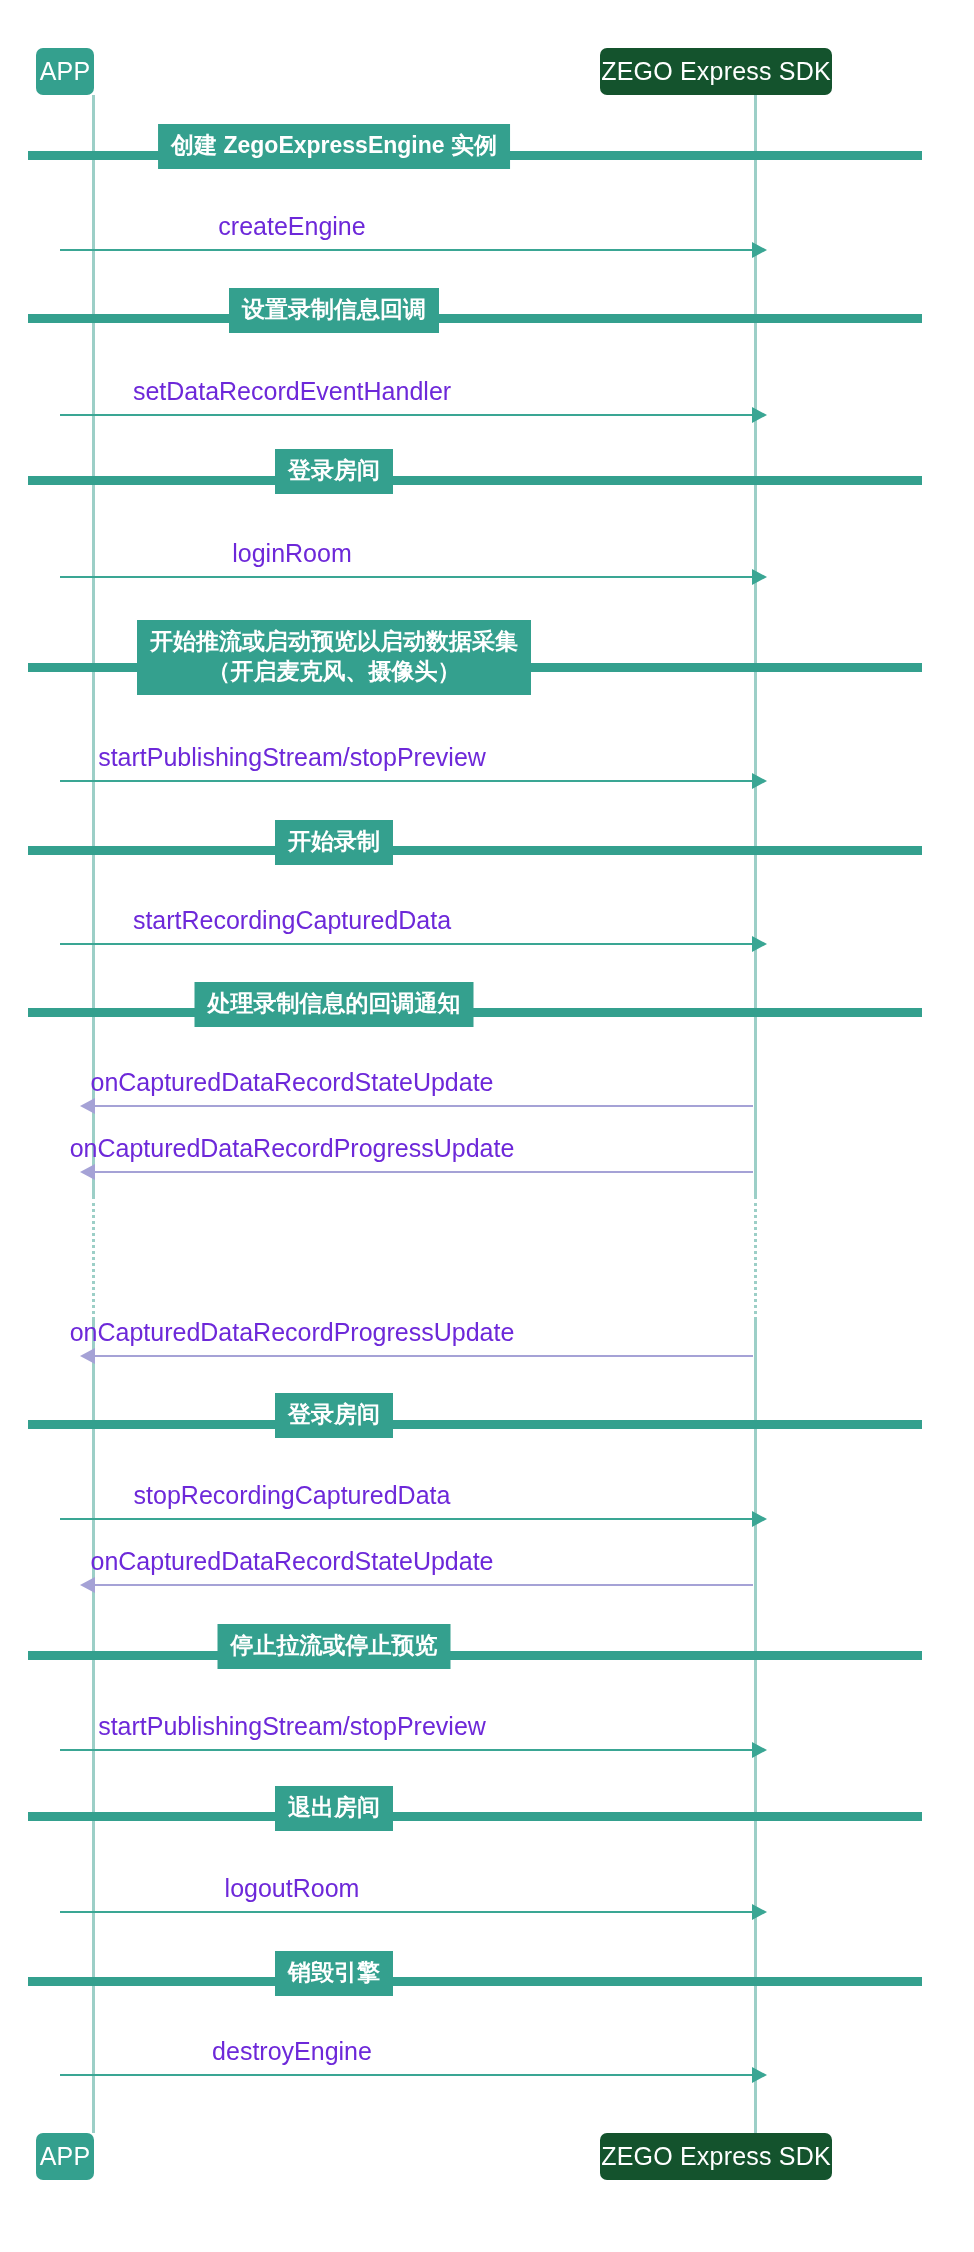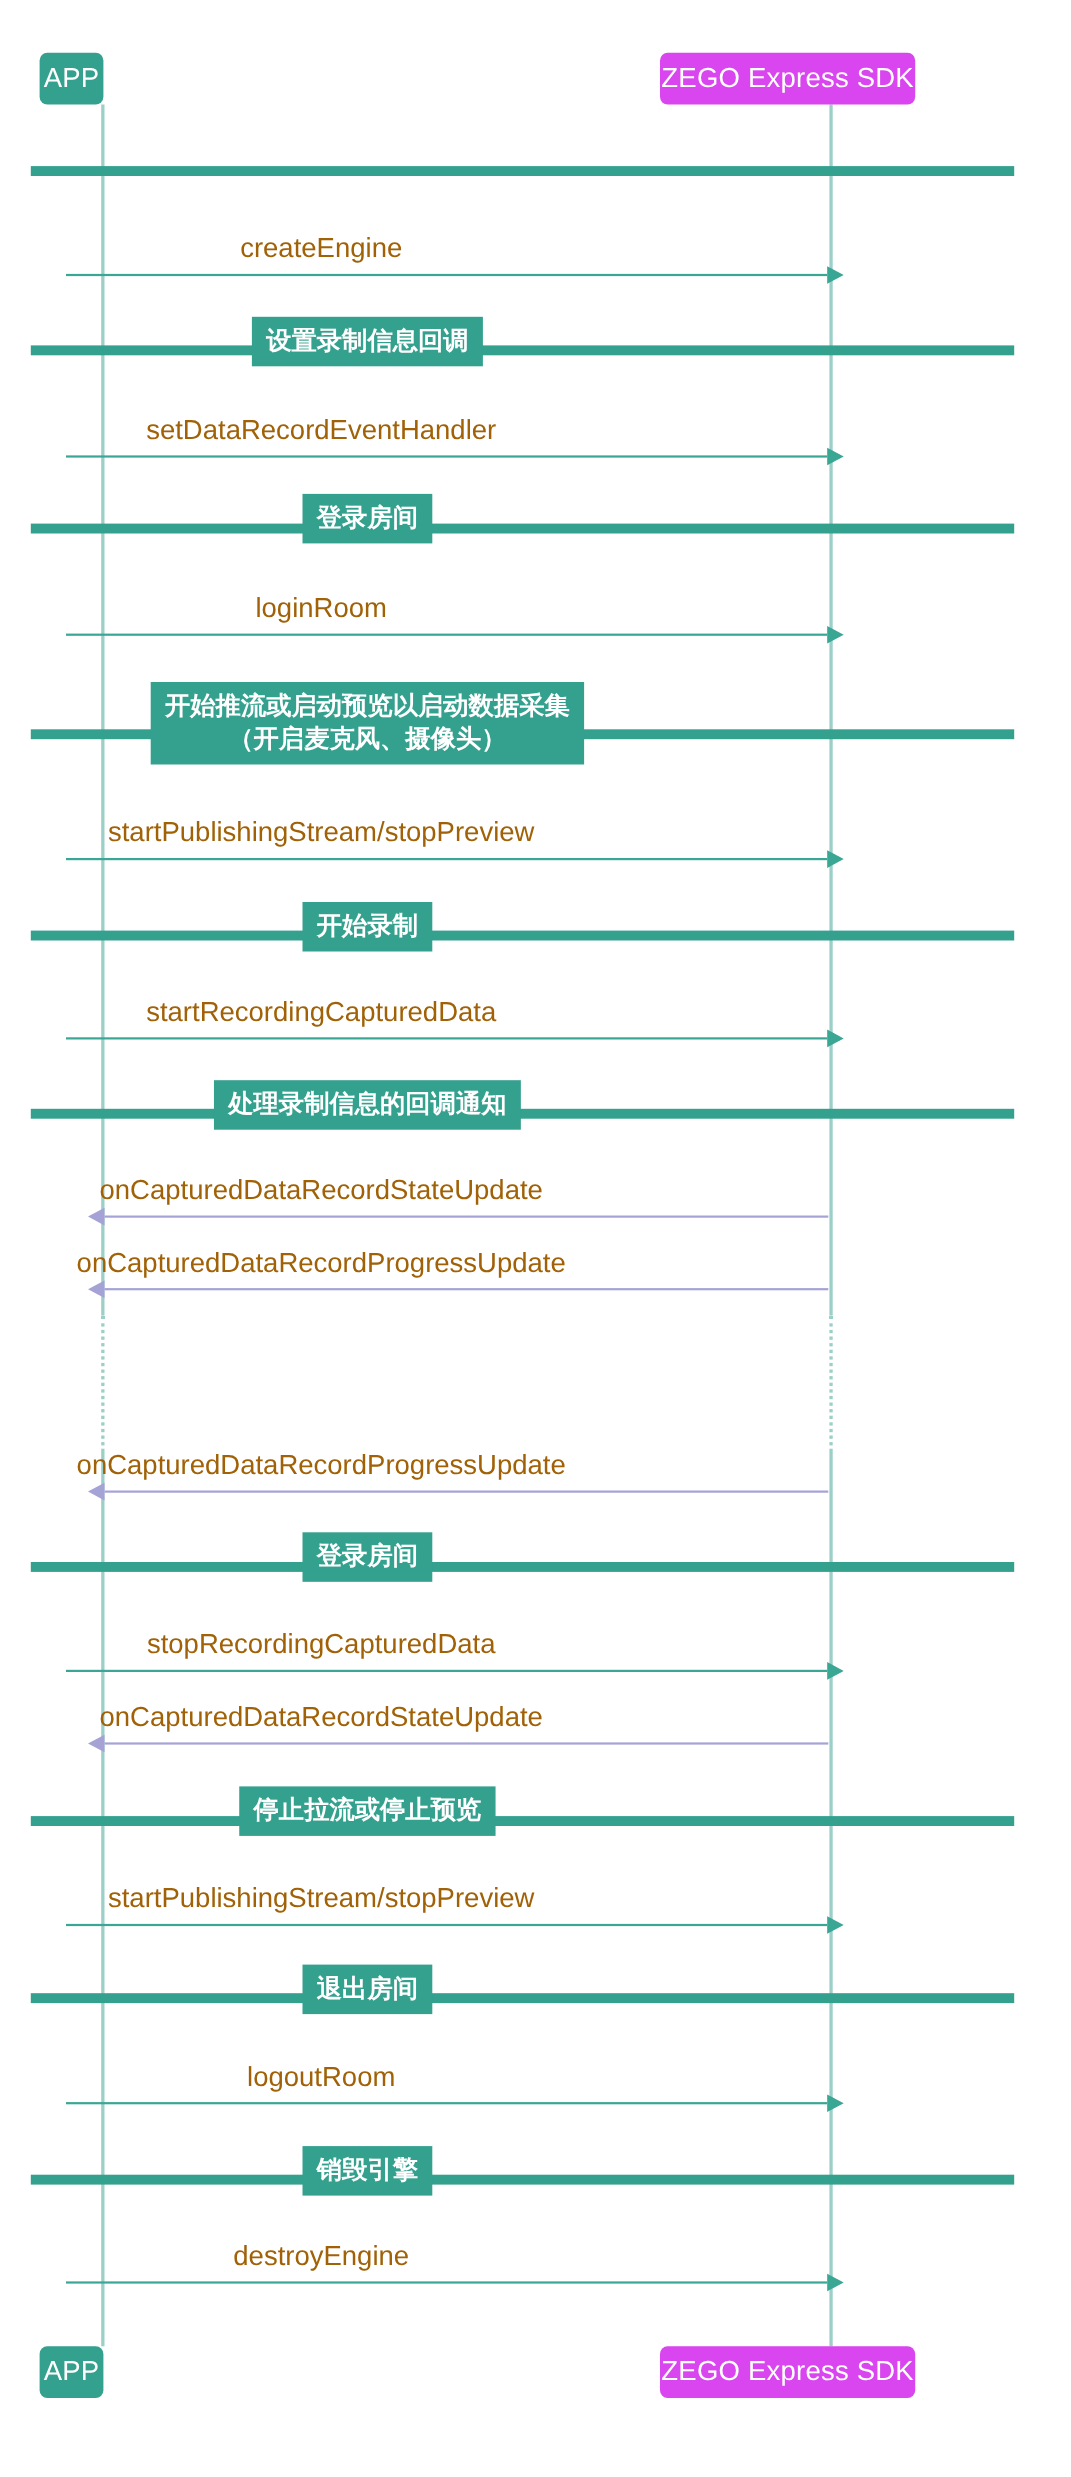--- a/index.html
+++ b/index.html
@@ -11,21 +11,21 @@
   #seq{position:relative;width:974px;height:2252px;overflow:hidden;}
 
   
   .actor{
     position:absolute;border-radius:7px;color:#ffffff;
     display:flex;align-items:center;justify-content:center;
     font-size:25px;letter-spacing:.2px;white-space:nowrap;
     box-sizing:border-box;padding:0 14px;
   }
   .actor.app{background:#34a08e;}
-  .actor.sdk{background:#d946ef;}
+  .actor.sdk{background:#14532d;}
 
   
   .lifeline{position:absolute;width:3px;background:#9ccfc7;}
   .lifeline.dotted{
     background:none;
     border-left:3px dotted #9ccfc7;width:0;
   }
 
   
   .divider{position:absolute;height:9px;background:#34a08e;left:28px;right:52px;}
@@ -45,21 +45,21 @@
   .msg .head{position:absolute;top:-7px;width:0;height:0;}
   .msg.fwd .head{
     border-top:8px solid transparent;border-bottom:8px solid transparent;
     border-left:15px solid #3aa694;
   }
   .msg.ret .head{
     border-top:8px solid transparent;border-bottom:8px solid transparent;
     border-right:15px solid #a5a2d6;
   }
   .msg .label{
-    position:absolute;color:#a16207;font-size:25px;white-space:nowrap;
+    position:absolute;color:#6d28d9;font-size:25px;white-space:nowrap;
     transform:translateX(-50%);bottom:8px;
   }
 </style>
 </head>
 <body>
 
 <div id="seq">
 
   <div class="lifeline" style="left: 92px; top: 95px; height: 1101.31px;"></div>
   <div class="lifeline dotted" style="left: 92px; top: 1196.31px; height: 123.511px;"></div>
@@ -70,20 +70,21 @@
   <div class="lifeline" style="left: 754px; top: 1319.82px; height: 813.178px;"></div>
 
   <div class="actor app" style="left:36px;top:48px;width:58px;height:47px;">
     <span>APP</span>
   </div>
   <div class="actor sdk" style="left:600px;top:48px;width:232px;height:47px;">
     <span>ZEGO Express SDK</span>
   </div>
 
   <div class="divider" style="top: 150.878px;"></div>
+  <div class="seclabel" style="left: 334px; top: 124.411px;">创建 ZegoExpressEngine 实例</div>
 
   <div class="msg fwd" style="left: 0px; top: 249.393px;">
     <div class="line" style="left:60px;width:692px;"></div>
     <div class="head" style="left:752px;"></div>
     <div class="label" style="left:292px;">createEngine</div>
   </div>
 
   <div class="divider" style="top: 314.089px;"></div>
   <div class="seclabel" style="left: 334px; top: 287.622px;">设置录制信息回调</div>
 

